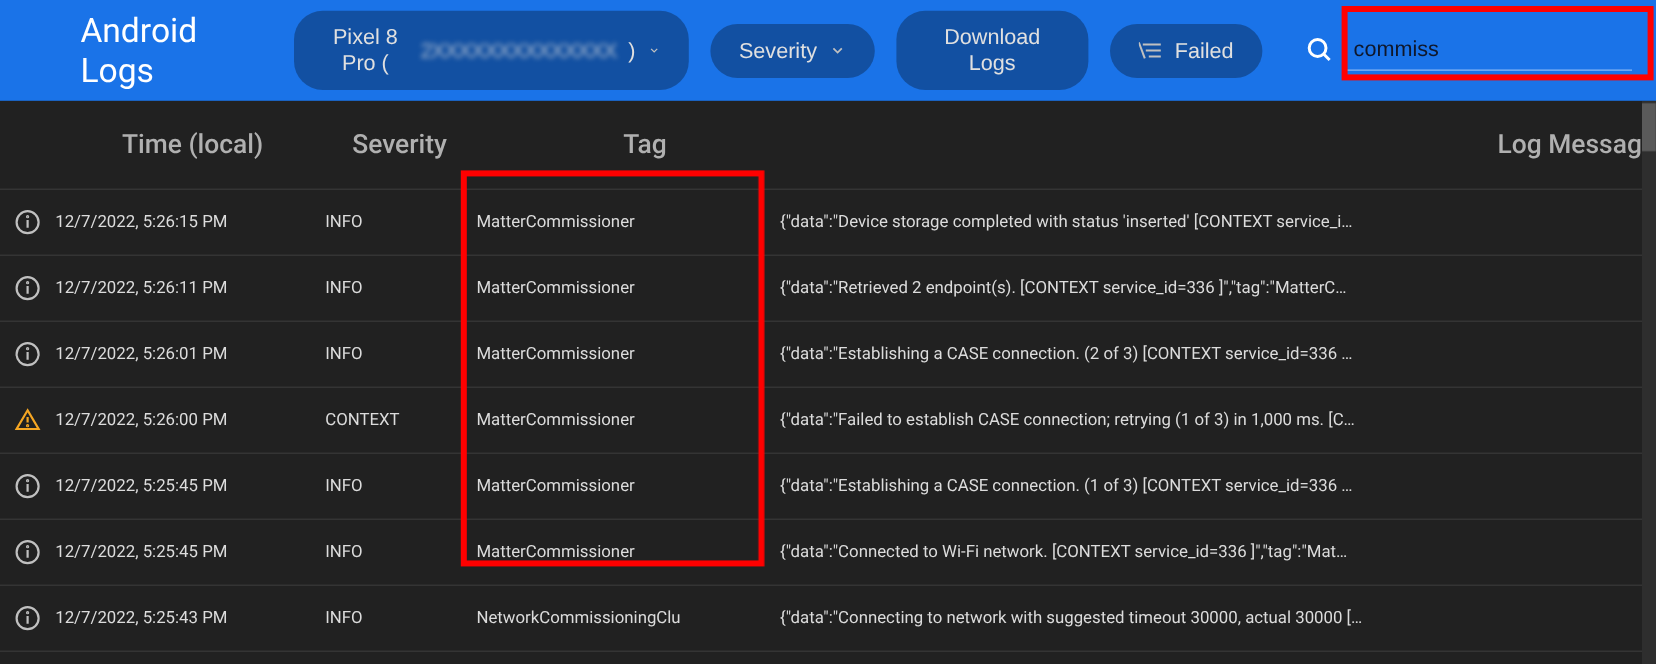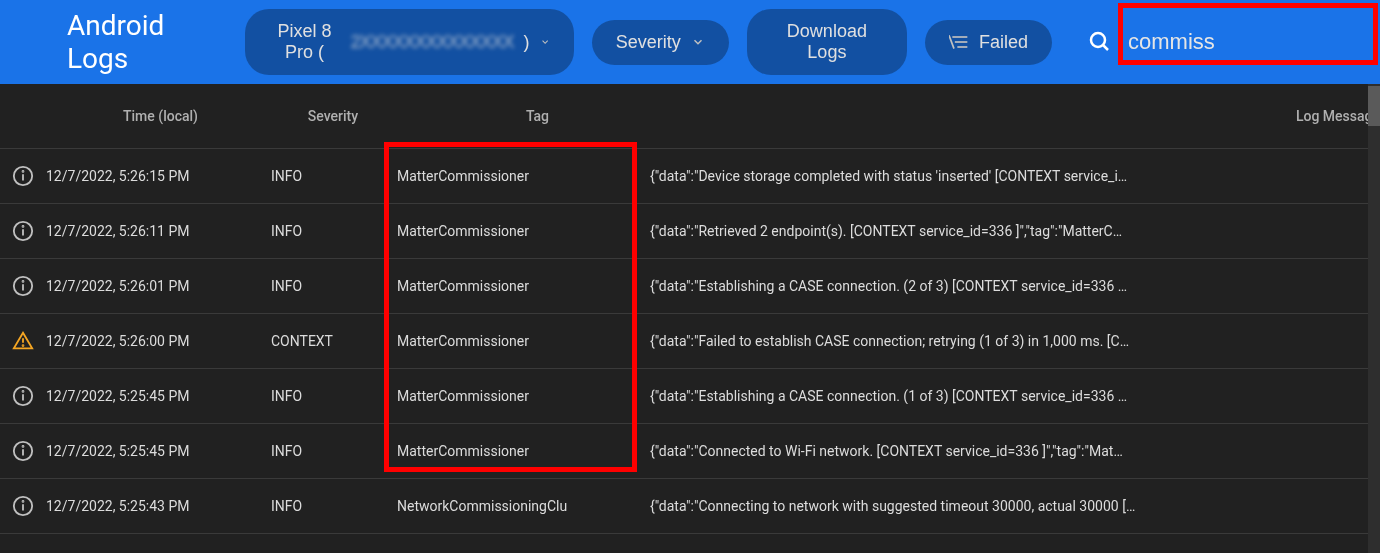--- a/index.html
+++ b/index.html
@@ -54,22 +54,22 @@
       position: relative;
     }
     .search-icon {
       width: 24px;
       height: 24px;
     }
     .search-input {
       background: transparent;
       border: none;
       border-bottom: 1px solid rgba(255,255,255,0.5);
-      color: #e5e5e5;
-      font-size: 22px;
+      color: #0f172a;
+      font-size: 18px;
       padding: 6px 8px;
       width: 240px;
       outline: none;
     }
     .search-highlight {
       position: absolute;
       border: 5px solid #ff0000;
       top: -20px;
       left: 30px;
       width: 260px;
@@ -80,21 +80,21 @@
       height: calc(100% - 84px);
       overflow-y: auto;
       background: #212121;
     }
     .table-header {
       display: grid;
       grid-template-columns: 46px 225px 124px 245px 1fr;
       padding: 24px 0;
       border-bottom: 1px solid #3a3a3a;
       color: #b0b0b0;
-      font-size: 14px;
+      font-size: 22px;
       font-weight: 500;
     }
     .th-time { text-align: center; padding-left: 4px; }
     .th-severity { text-align: center; }
     .th-tag { text-align: center; padding-left: 40px; }
     .th-msg { text-align: right; }
     .row {
       display: grid;
       grid-template-columns: 46px 225px 124px 245px 1fr;
       align-items: center;

